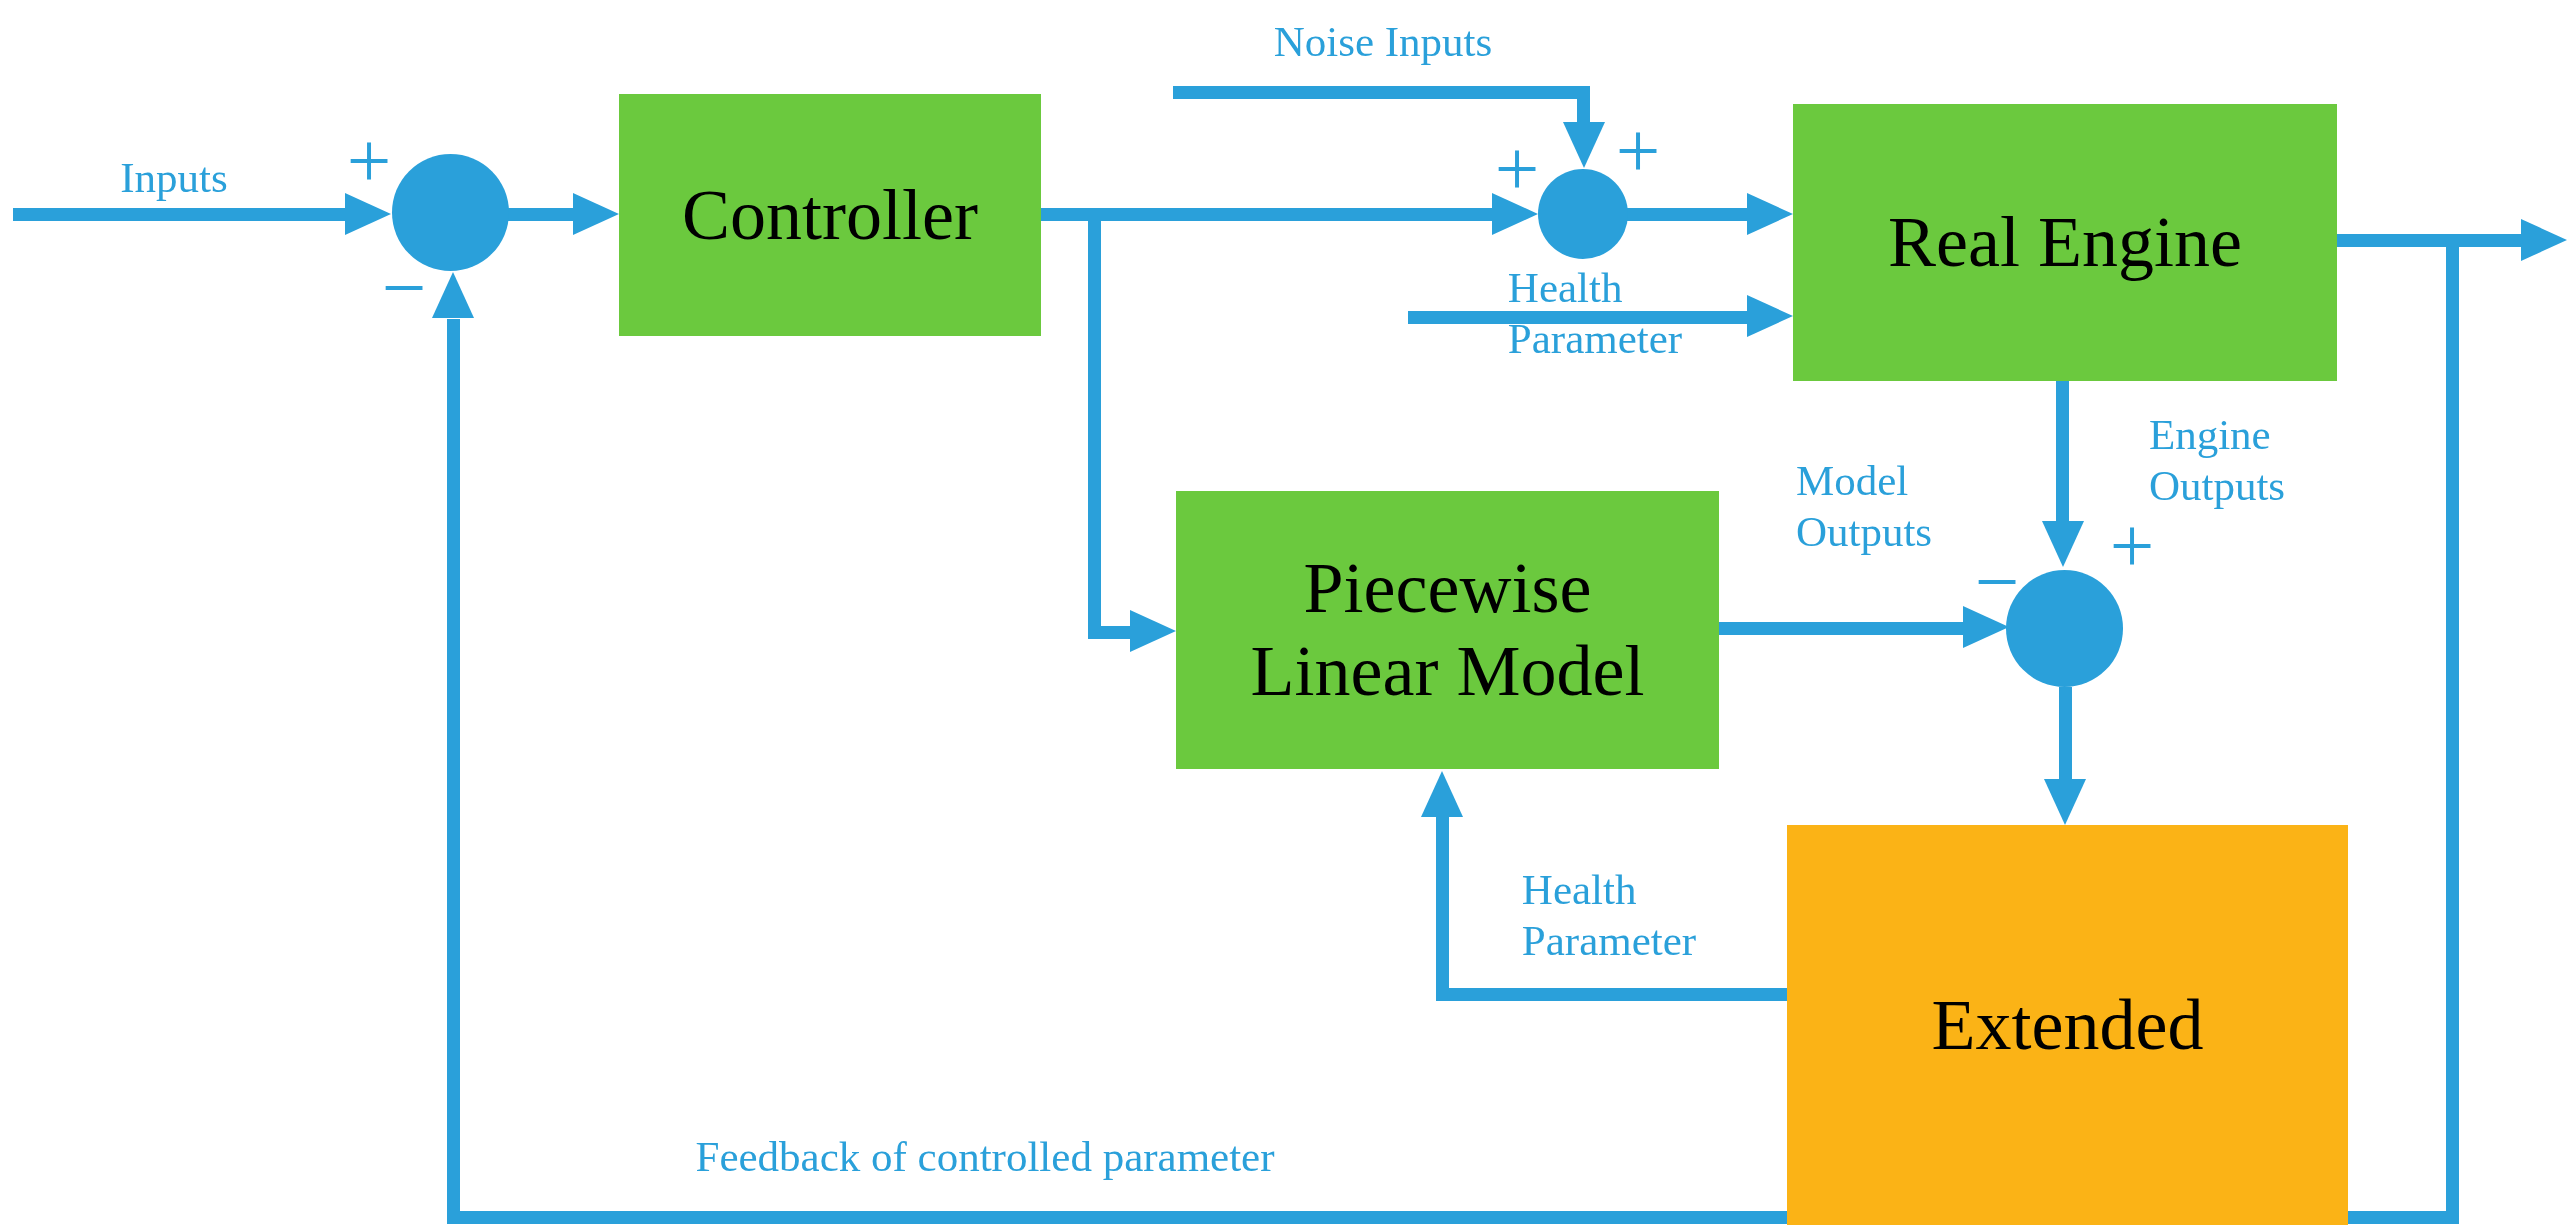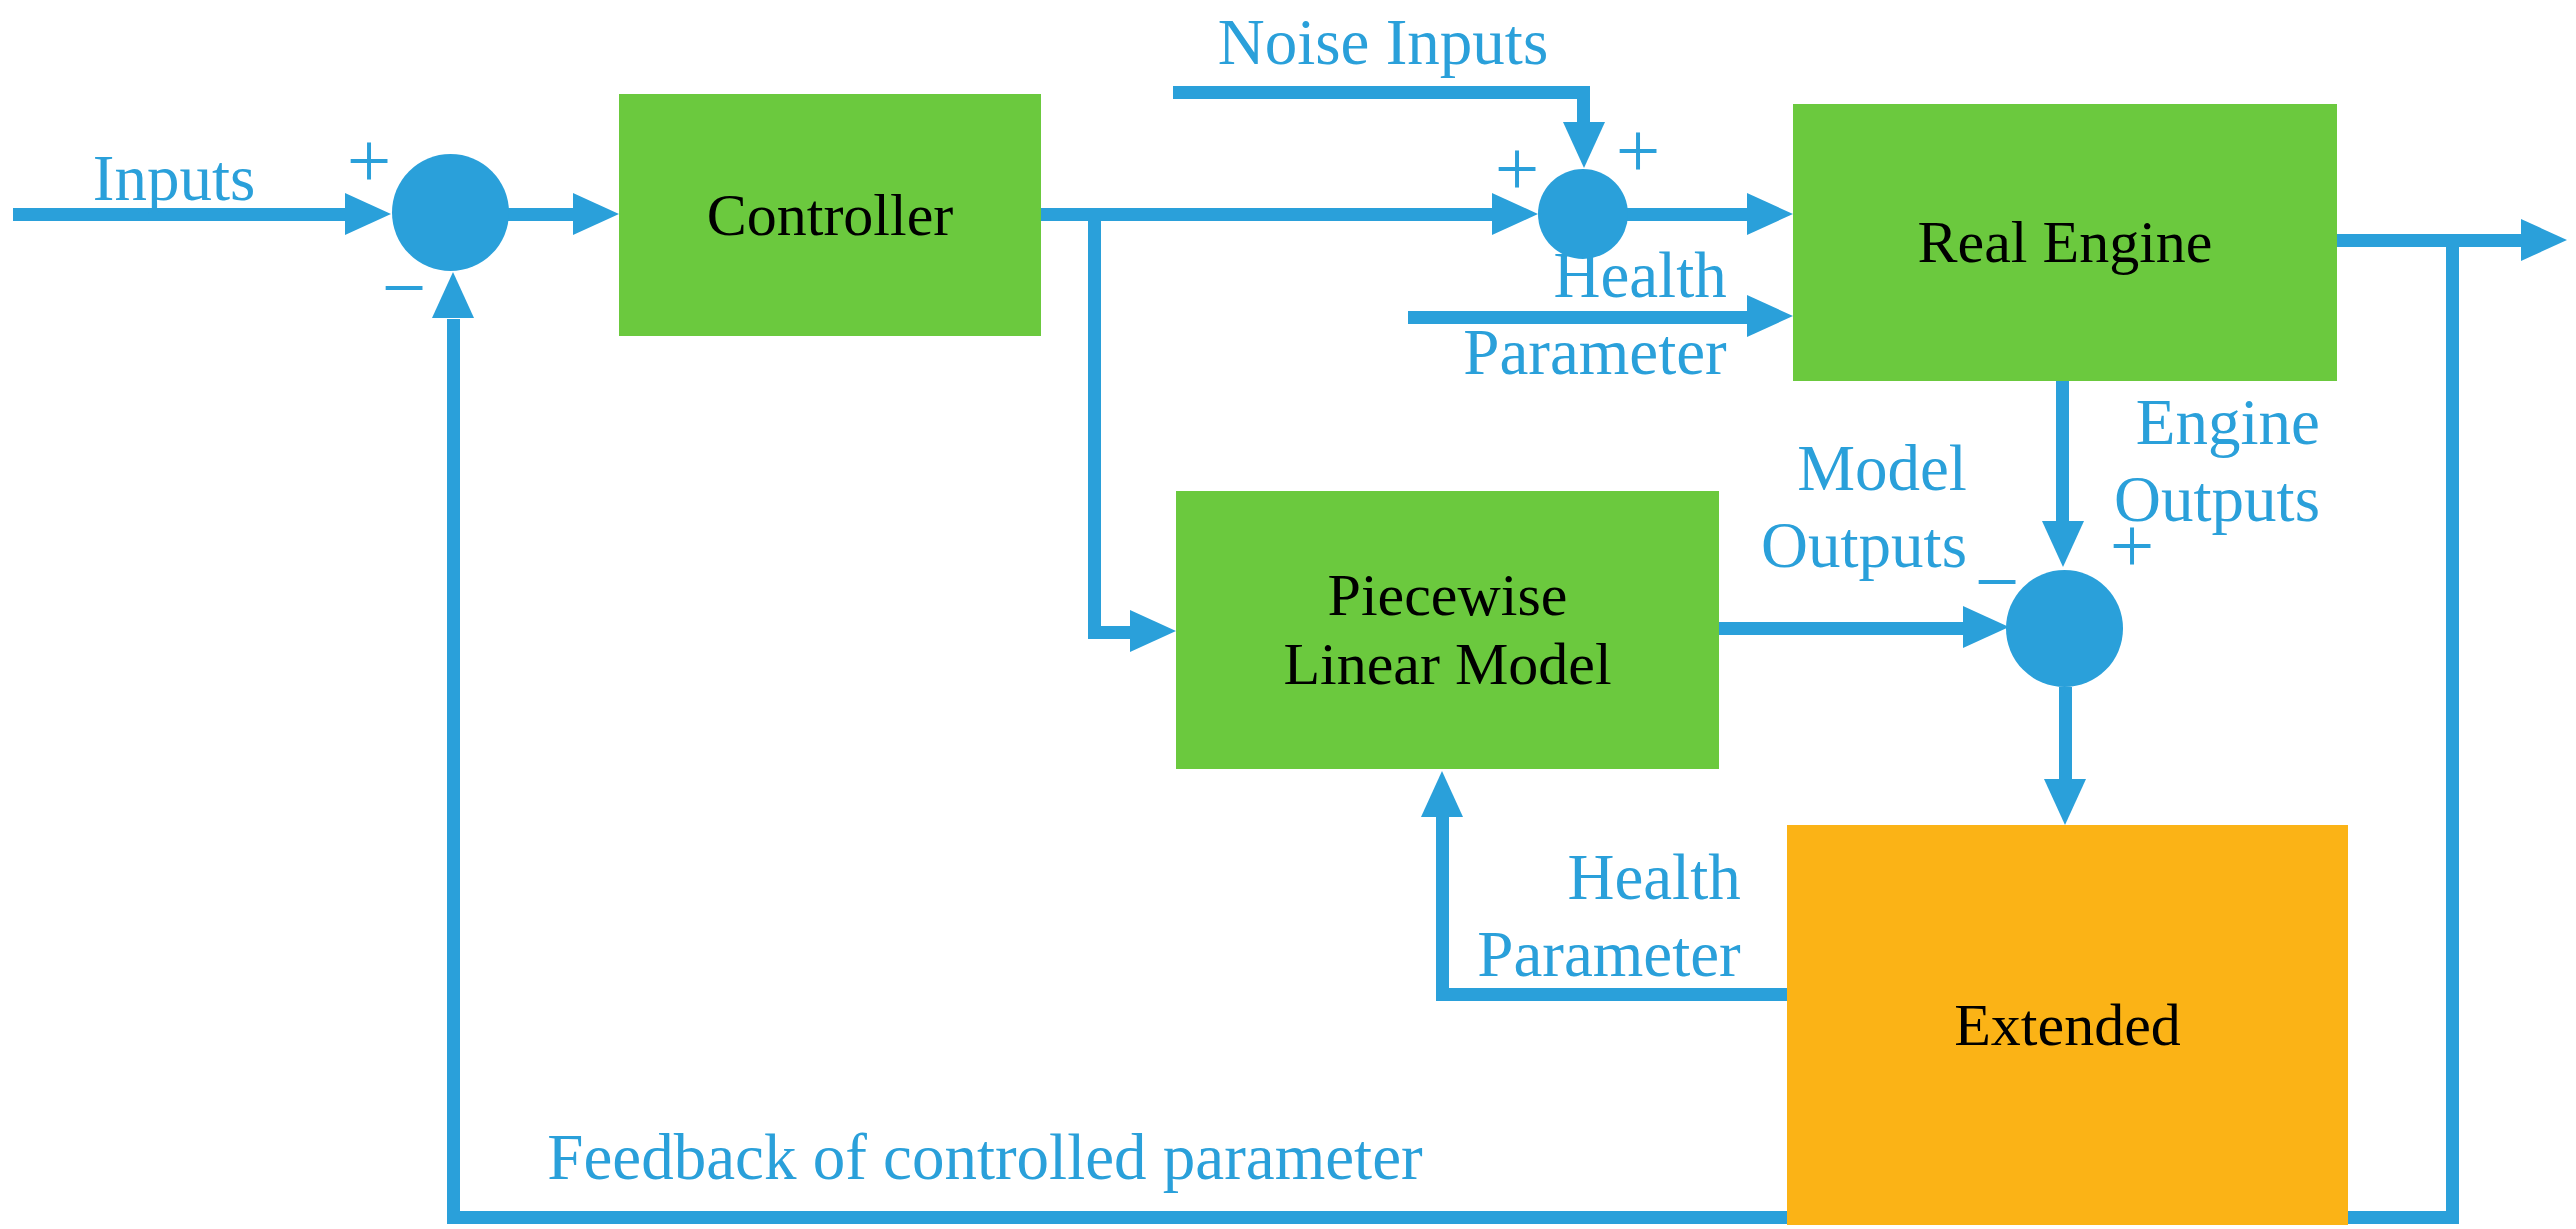--- a/index.html
+++ b/index.html
@@ -9,30 +9,30 @@
     --ink:#000000;
     --bg:#FFFFFF;
   }
   *{margin:0;padding:0;box-sizing:border-box;}
   html,body{width:2576px;height:1230px;background:var(--bg);overflow:hidden;}
   #diagram{position:relative;width:2576px;height:1230px;background:var(--bg);
     font-family:"Liberation Serif","DejaVu Serif",serif;}
   .box{position:absolute;display:flex;align-items:center;justify-content:center;text-align:center;}
   .box.green{background:var(--green);}
   .box.orange{background:var(--orange);}
-  .box-label{color:var(--ink);font-size:60px;line-height:1.15;white-space:pre;}
+  .box-label{color:var(--ink);font-size:72px;line-height:1.15;white-space:pre;}
   .sum{position:absolute;border-radius:50%;background:var(--blue);}
   .hline,.vline{position:absolute;background:var(--blue);}
   .hline{height:12.5px;}
   .vline{width:12.5px;}
   .ah{position:absolute;width:0;height:0;}
   .ah-right{border-top:21px solid transparent;border-bottom:21px solid transparent;border-left:46px solid var(--blue);}
   .ah-down{border-left:21px solid transparent;border-right:21px solid transparent;border-top:46px solid var(--blue);}
   .ah-up{border-left:21px solid transparent;border-right:21px solid transparent;border-bottom:46px solid var(--blue);}
-  .lbl{position:absolute;color:var(--blue);font-size:65px;line-height:1.18;text-align:right;
+  .lbl{position:absolute;color:var(--blue);font-size:43px;line-height:1.18;text-align:left;
        transform:translate(-50%,-50%);white-space:pre;}
   .sign{position:absolute;color:var(--blue);font-size:79px;line-height:1;
        transform:translate(-50%,-50%);}
 </style>
 </head>
 <body>
 
 <div id="diagram">
 
   <div class="hline" style="left:13.4px;top:208px;width:332px;"></div>

